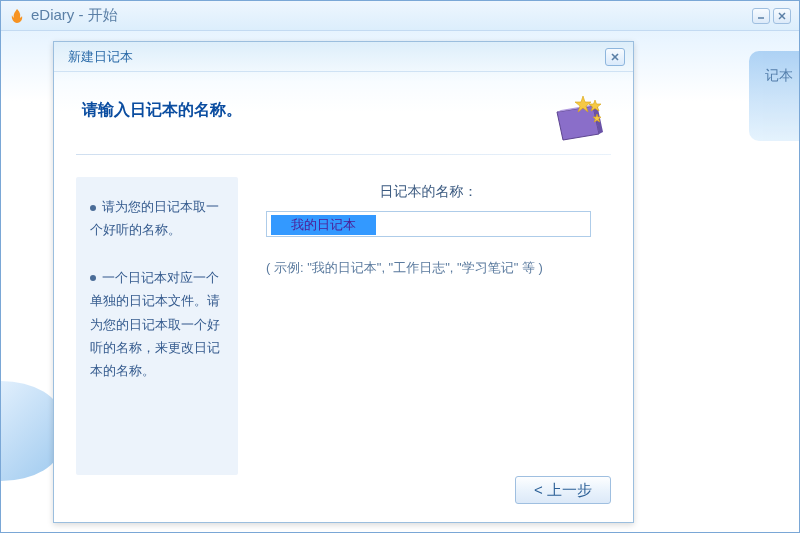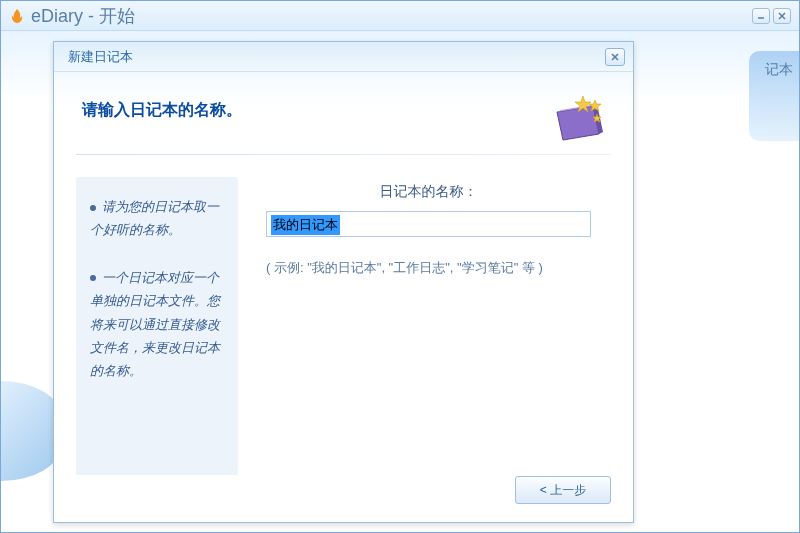--- a/index.html
+++ b/index.html
@@ -27,21 +27,21 @@
     padding: 0 8px;
     border-bottom: 1px solid #c3daf2;
   }
   .app-icon {
     width: 16px; height: 16px;
     margin-right: 6px;
     display: inline-block;
   }
   .titlebar-text {
     color: #5a7fa6;
-    font-size: 18px;
+    font-size: 15px;
     flex: 1;
   }
   .win-btns {
     display: flex;
     gap: 3px;
   }
   .win-btn {
     width: 18px; height: 16px;
     border: 1px solid #9fbfe0;
     border-radius: 3px;
@@ -69,21 +69,21 @@
     right: 0;
     top: 50px;
     width: 50px;
     height: 90px;
     background: linear-gradient(to bottom,#9ec9f2,#dff0fd);
     border-top-left-radius: 10px;
     border-bottom-left-radius: 10px;
     opacity: 0.8;
     color: #2b5f96;
     font-size: 14px;
-    padding: 10px 6px;
+    padding: 16px 6px;
     text-align: right;
   }
   .dialog {
     position: absolute;
     left: 52px;
     top: 40px;
     width: 581px;
     height: 482px;
     border: 1px solid #9bbede;
     background: linear-gradient(to bottom, #ddeefa 0%, #f8fcff 40px, #ffffff 70px);
@@ -136,21 +136,20 @@
     height: 330px;
   }
   .sidebar {
     width: 162px;
     background: #ecf3fb;
     border-radius: 2px;
     padding: 18px 14px;
     color: #355b8e;
     font-size: 13px;
     line-height: 1.8;
-    font-style: italic;
   }
   .sidebar p { margin-bottom: 24px; }
   .bullet {
     display: inline-block;
     width: 6px; height: 6px;
     background: #4a6c97;
     border-radius: 50%;
     margin-right: 6px;
     vertical-align: middle;
   }
@@ -159,22 +158,22 @@
     padding: 6px 20px 0 28px;
     color: #3b5a80;
     font-size: 14px;
   }
   .form-label {
     margin-bottom: 10px;
     text-align: center;
   }
   .selected-text {
     background: #3399ff;
-    color: #000000;
-    padding: 1px 2px;
+    color: #4c1d95;
+    padding: 1px 20px;
     display: inline-block;
     line-height: 18px;
   }
   .input-fake {
     width: 100%;
     height: 26px;
     border: 1px solid #aecce9;
     padding: 3px 4px;
     font-size: 13px;
     background: #fff;
@@ -191,21 +190,21 @@
     display: flex;
     gap: 12px;
   }
   .btn {
     min-width: 96px;
     height: 28px;
     border: 1px solid #9fbfe0;
     border-radius: 3px;
     background: linear-gradient(to bottom, #fdfeff 0%, #eaf3fc 50%, #dce9f8 100%);
     color: #2b5f96;
-    font-size: 12px;
+    font-size: 15px;
     cursor: pointer;
     display: flex;
     align-items: center;
     justify-content: center;
     font-family: inherit;
   }
 </style>
 </head>
 <body>
 
@@ -262,21 +261,21 @@
           <polygon points="48,20 49,23 52,23 49.7,25 50.7,28 48,26.3 45.3,28 46.3,25 44,23 47,23" fill="#f6c945" stroke="#d6a20e" stroke-width="0.6"></polygon>
         </svg>
       </div>
     </div>
 
     <div class="dialog-sep"></div>
 
     <div class="dialog-body">
       <div class="sidebar">
         <p><span class="bullet"></span><span>请为您的日记本取一个好听的名称。</span></p>
-        <p><span class="bullet"></span><span>一个日记本对应一个单独的日记本文件。您将来可以通过直接修改文件名，来更改日记本的名称。</span></p>
+        <p><span class="bullet"></span><span>一个日记本对应一个单独的日记本文件。请为您的日记本取一个好听的名称，来更改日记本的名称。</span></p>
       </div>
 
       <div class="form-area">
         <div class="form-label">日记本的名称：</div>
         <div class="input-fake">
           <span class="selected-text">我的日记本</span>
         </div>
         <div class="example">( 示例: "我的日记本", "工作日志", "学习笔记" 等 )</div>
       </div>
     </div>

